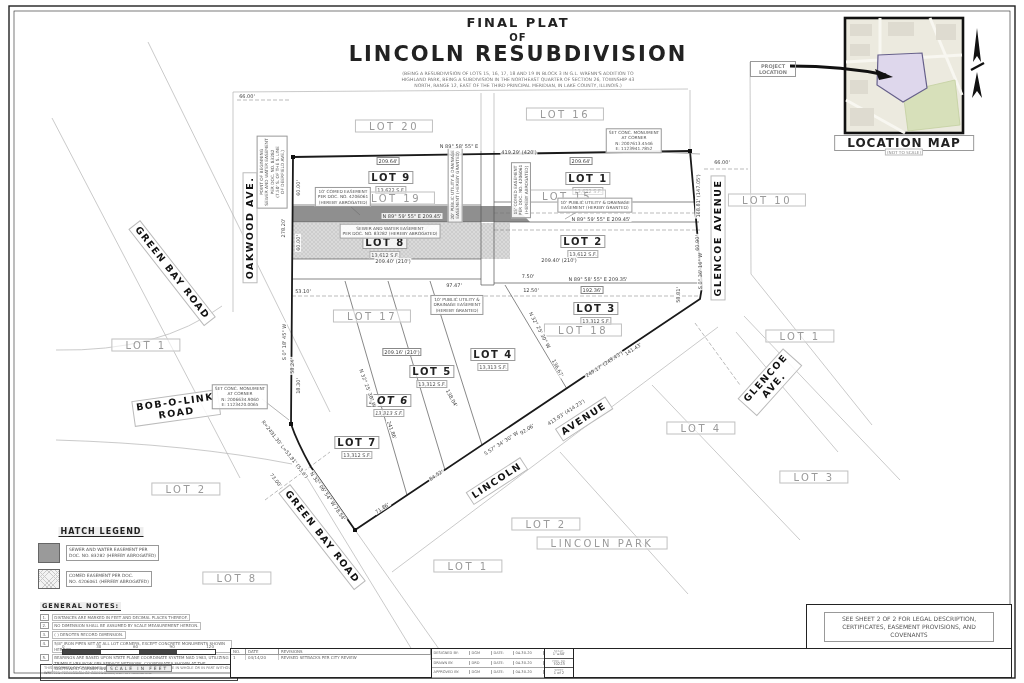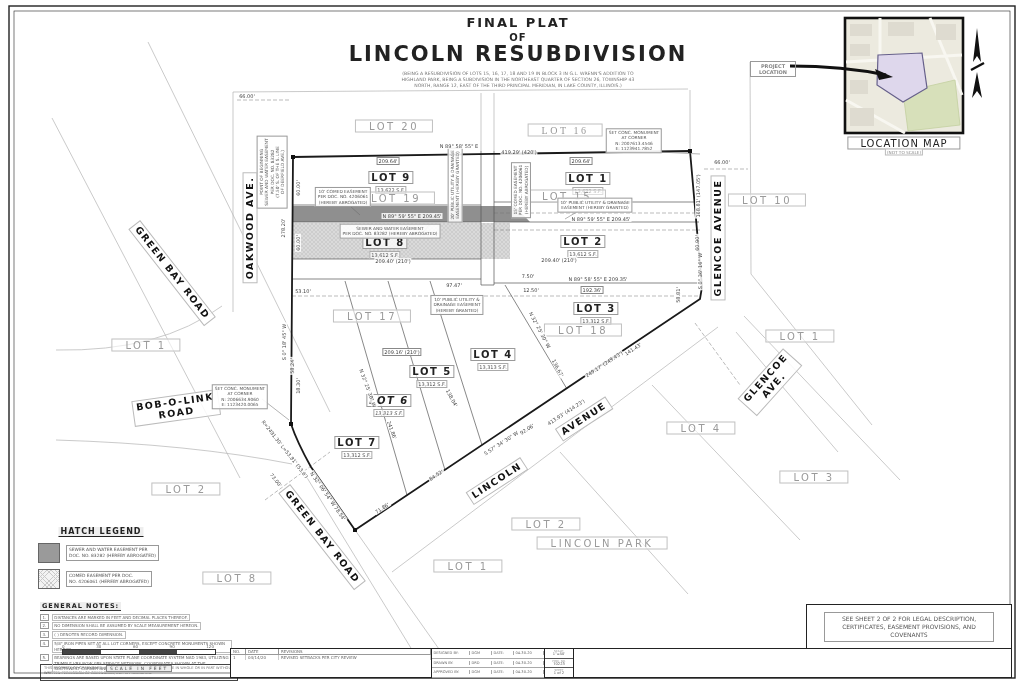--- a/index.html
+++ b/index.html
@@ -22,21 +22,21 @@
        background:rgba(255,255,255,.6);padding:0 13px;text-align:right;}
   .street div{font-weight:bold;font-size:9.5px;letter-spacing:1.5px;color:#111;line-height:1.15;}
   .street{background:rgba(255,255,255,.85);border:0.5px solid #bbb;padding:1px 3px;}
   .dim{font-size:5px;color:#444;background:rgba(255,255,255,.85);padding:0 1px;}
   .dim.boxed{border:0.5px solid #888;}
   .note{font-size:4.3px;color:#555;border:0.5px solid #999;background:rgba(255,255,255,.9);
        padding:1px 2px;line-height:1.25;}
   .note div{white-space:nowrap;}
   
   .pl-label{font-size:5px;font-weight:bold;color:#888;border:0.5px solid #999;padding:1px 2px;line-height:1.2;}
-  .lm-cap{font-size:10px;font-weight:normal;letter-spacing:1px;border:0.5px solid #999;padding:0 12px;background:#fff;}
+  .lm-cap{font-size:12px;font-weight:bold;letter-spacing:1px;border:0.5px solid #999;padding:0 12px;background:#fff;}
   .lm-sc{font-size:4.2px;color:#888;border:0.5px solid #bbb;padding:0 1px;background:#fff;}
   
   .legend-title{font-size:8px;font-weight:bold;letter-spacing:1px;border-bottom:1px solid #222;padding:0 2px;background:#eee;}
   .legend-item{position:absolute;display:flex;align-items:center;gap:6px;}
   .sw{width:20px;height:18px;border:0.6px solid #666;}
   .sw.solid-gray{background:#9a9a9a;}
   .sw.crosshatch{background:
      repeating-linear-gradient(45deg,#c9c9c9 0 0.5px,transparent 0.5px 3px),
      repeating-linear-gradient(-45deg,#c9c9c9 0 0.5px,transparent 0.5px 3px),#f3f3f3;}
   .legend-text{font-size:4.4px;color:#555;border:0.5px solid #999;padding:1px 2px;line-height:1.3;}
@@ -225,21 +225,21 @@
     </div>
       <div class="abs lot" style="left: 357px; top: 445px;">
       <div class="lot-name">LOT 7</div>
       <div class="lot-area">13,312 S.F.</div>
     </div>
     </div>
 
   <div class="layer">
 
   <div class="abs oldlot" style="left: 394px; top: 126px;">LOT 20</div>
-      <div class="abs oldlot" style="left: 565px; top: 130px; font-family: Liberation Serif, serif;">LOT 16</div>
+      <div class="abs oldlot" style="left: 565px; top: 114px;">LOT 16</div>
       <div class="abs oldlot" style="left: 396px; top: 198px;">LOT 19</div>
       <div class="abs oldlot" style="left: 567px; top: 196px;">LOT 15</div>
       <div class="abs oldlot" style="left: 583px; top: 330px;">LOT 18</div>
       <div class="abs oldlot" style="left: 372px; top: 316px;">LOT 17</div>
     </div>
 
   <div class="layer">
 
   <div class="abs oldlot" style="left: 767px; top: 200px;">LOT 10</div>
       <div class="abs oldlot" style="left: 800px; top: 336px;">LOT 1</div>

